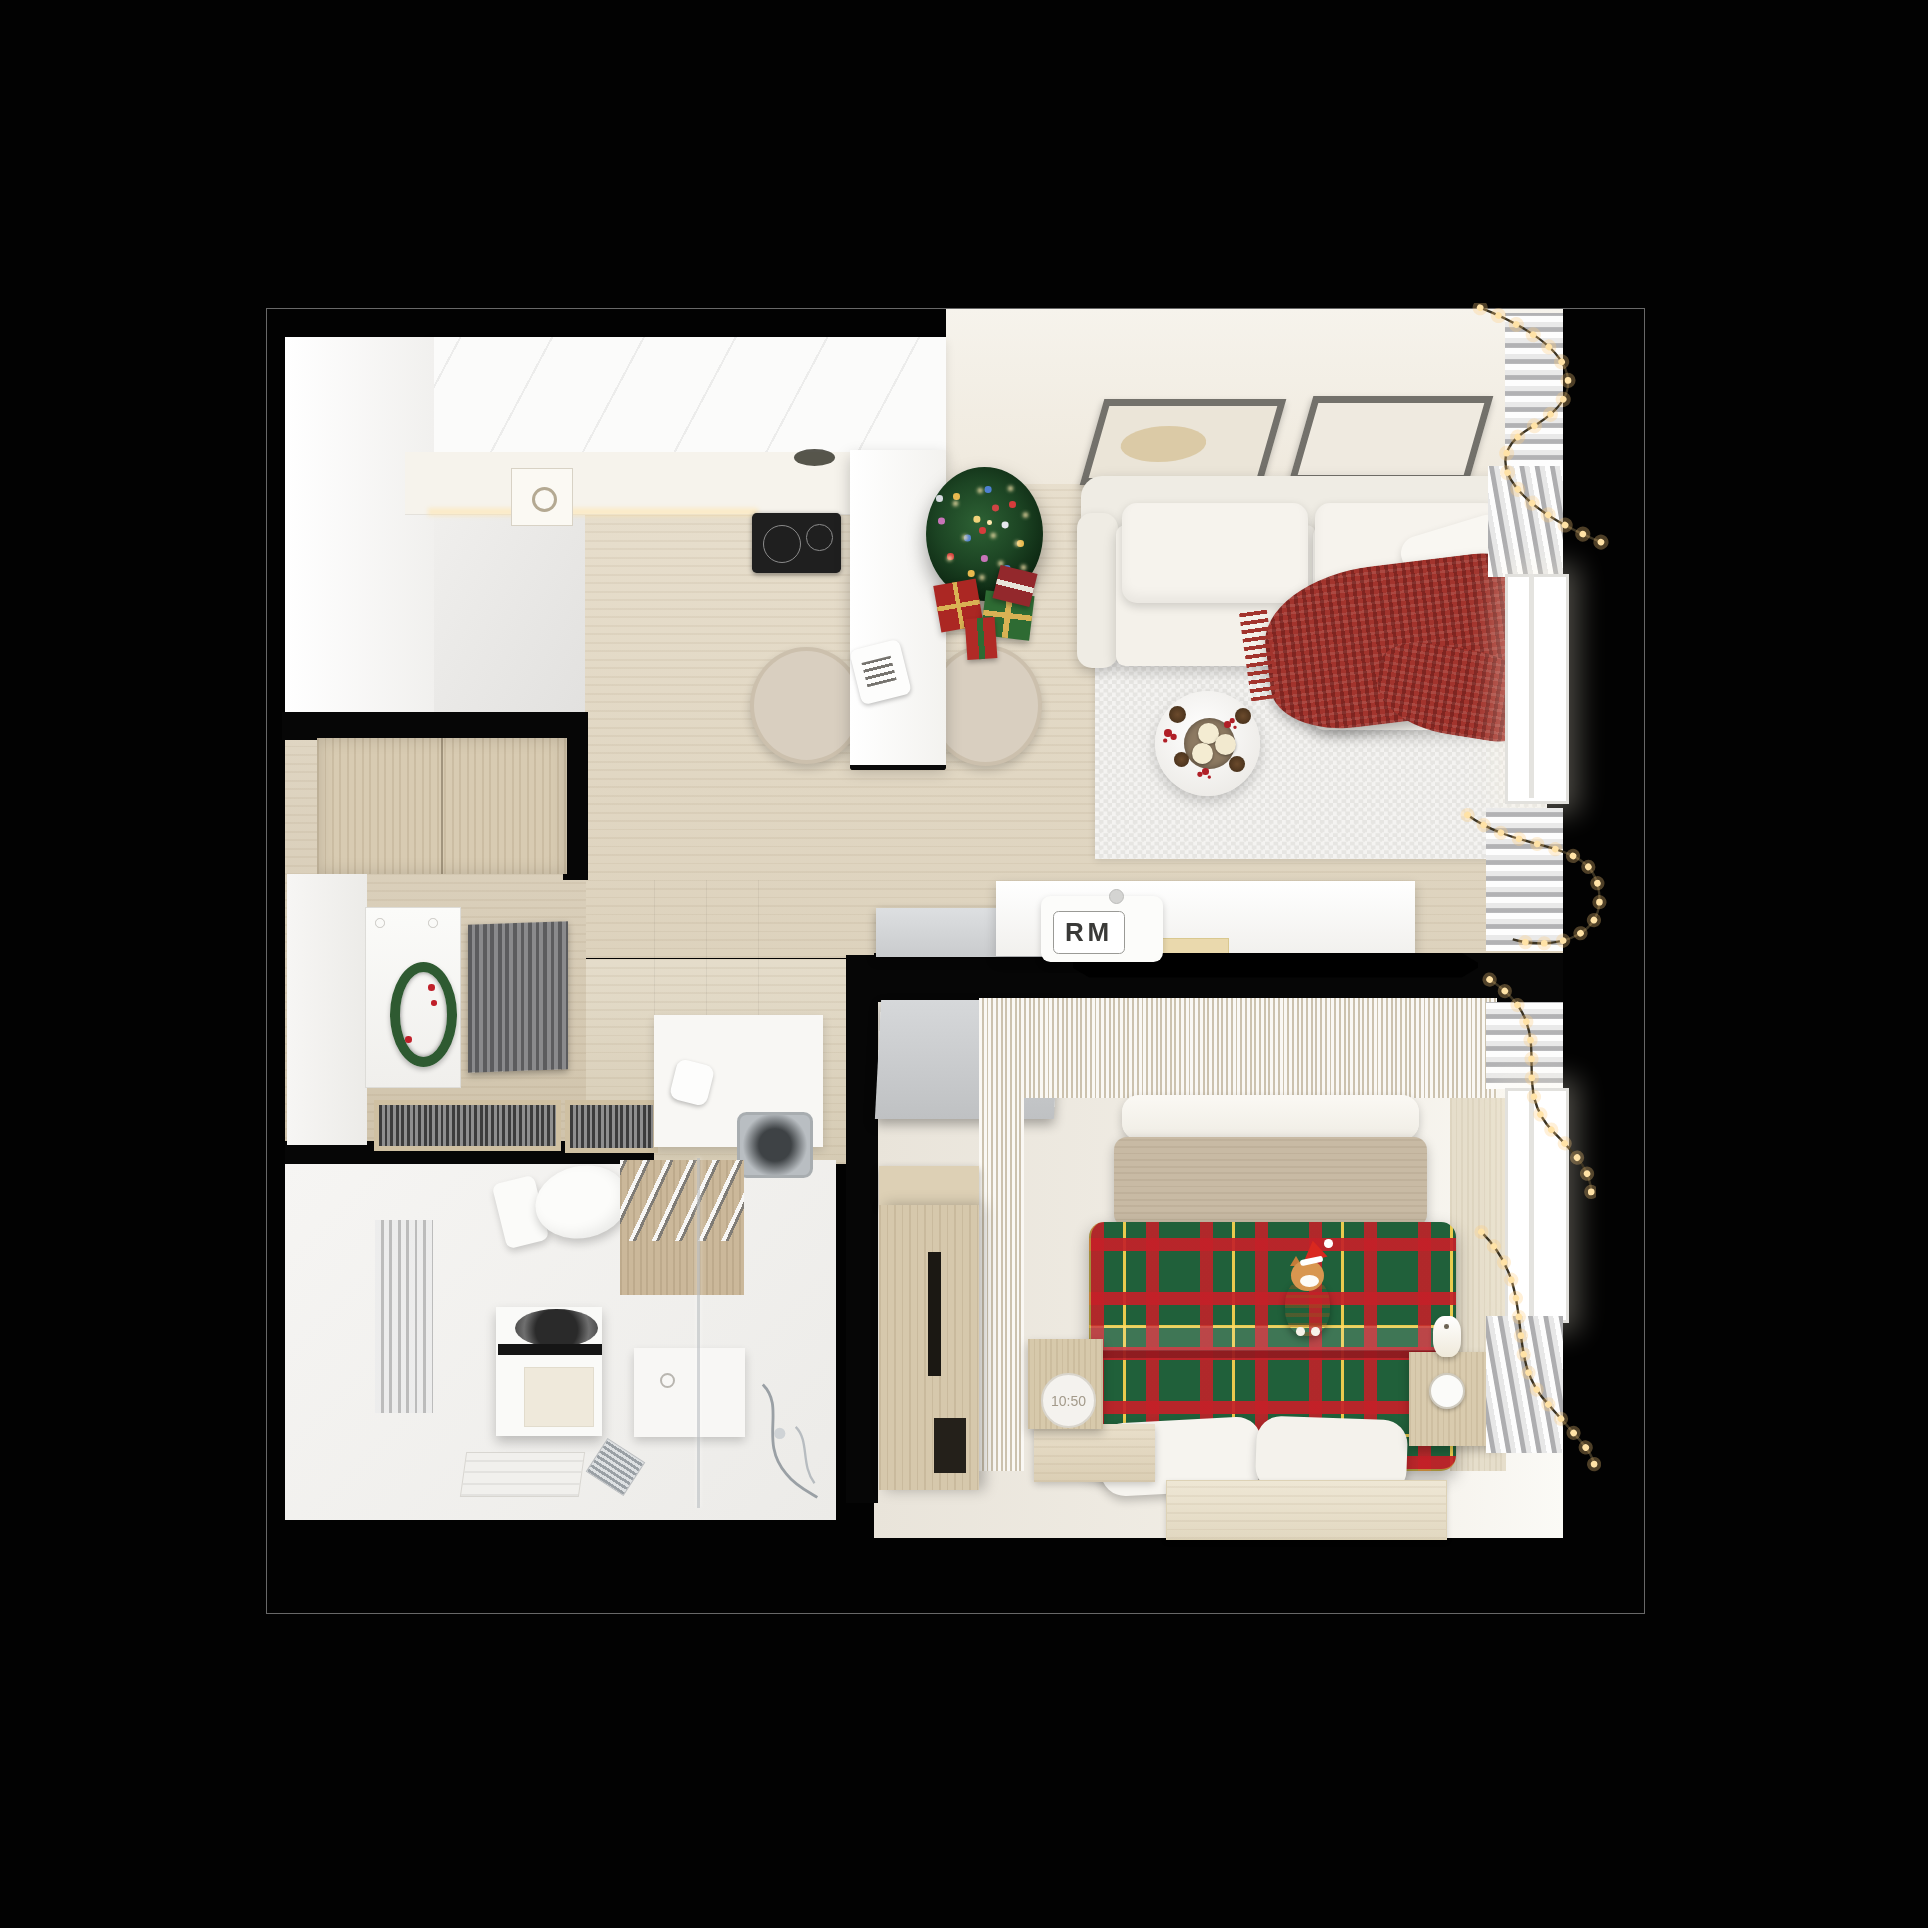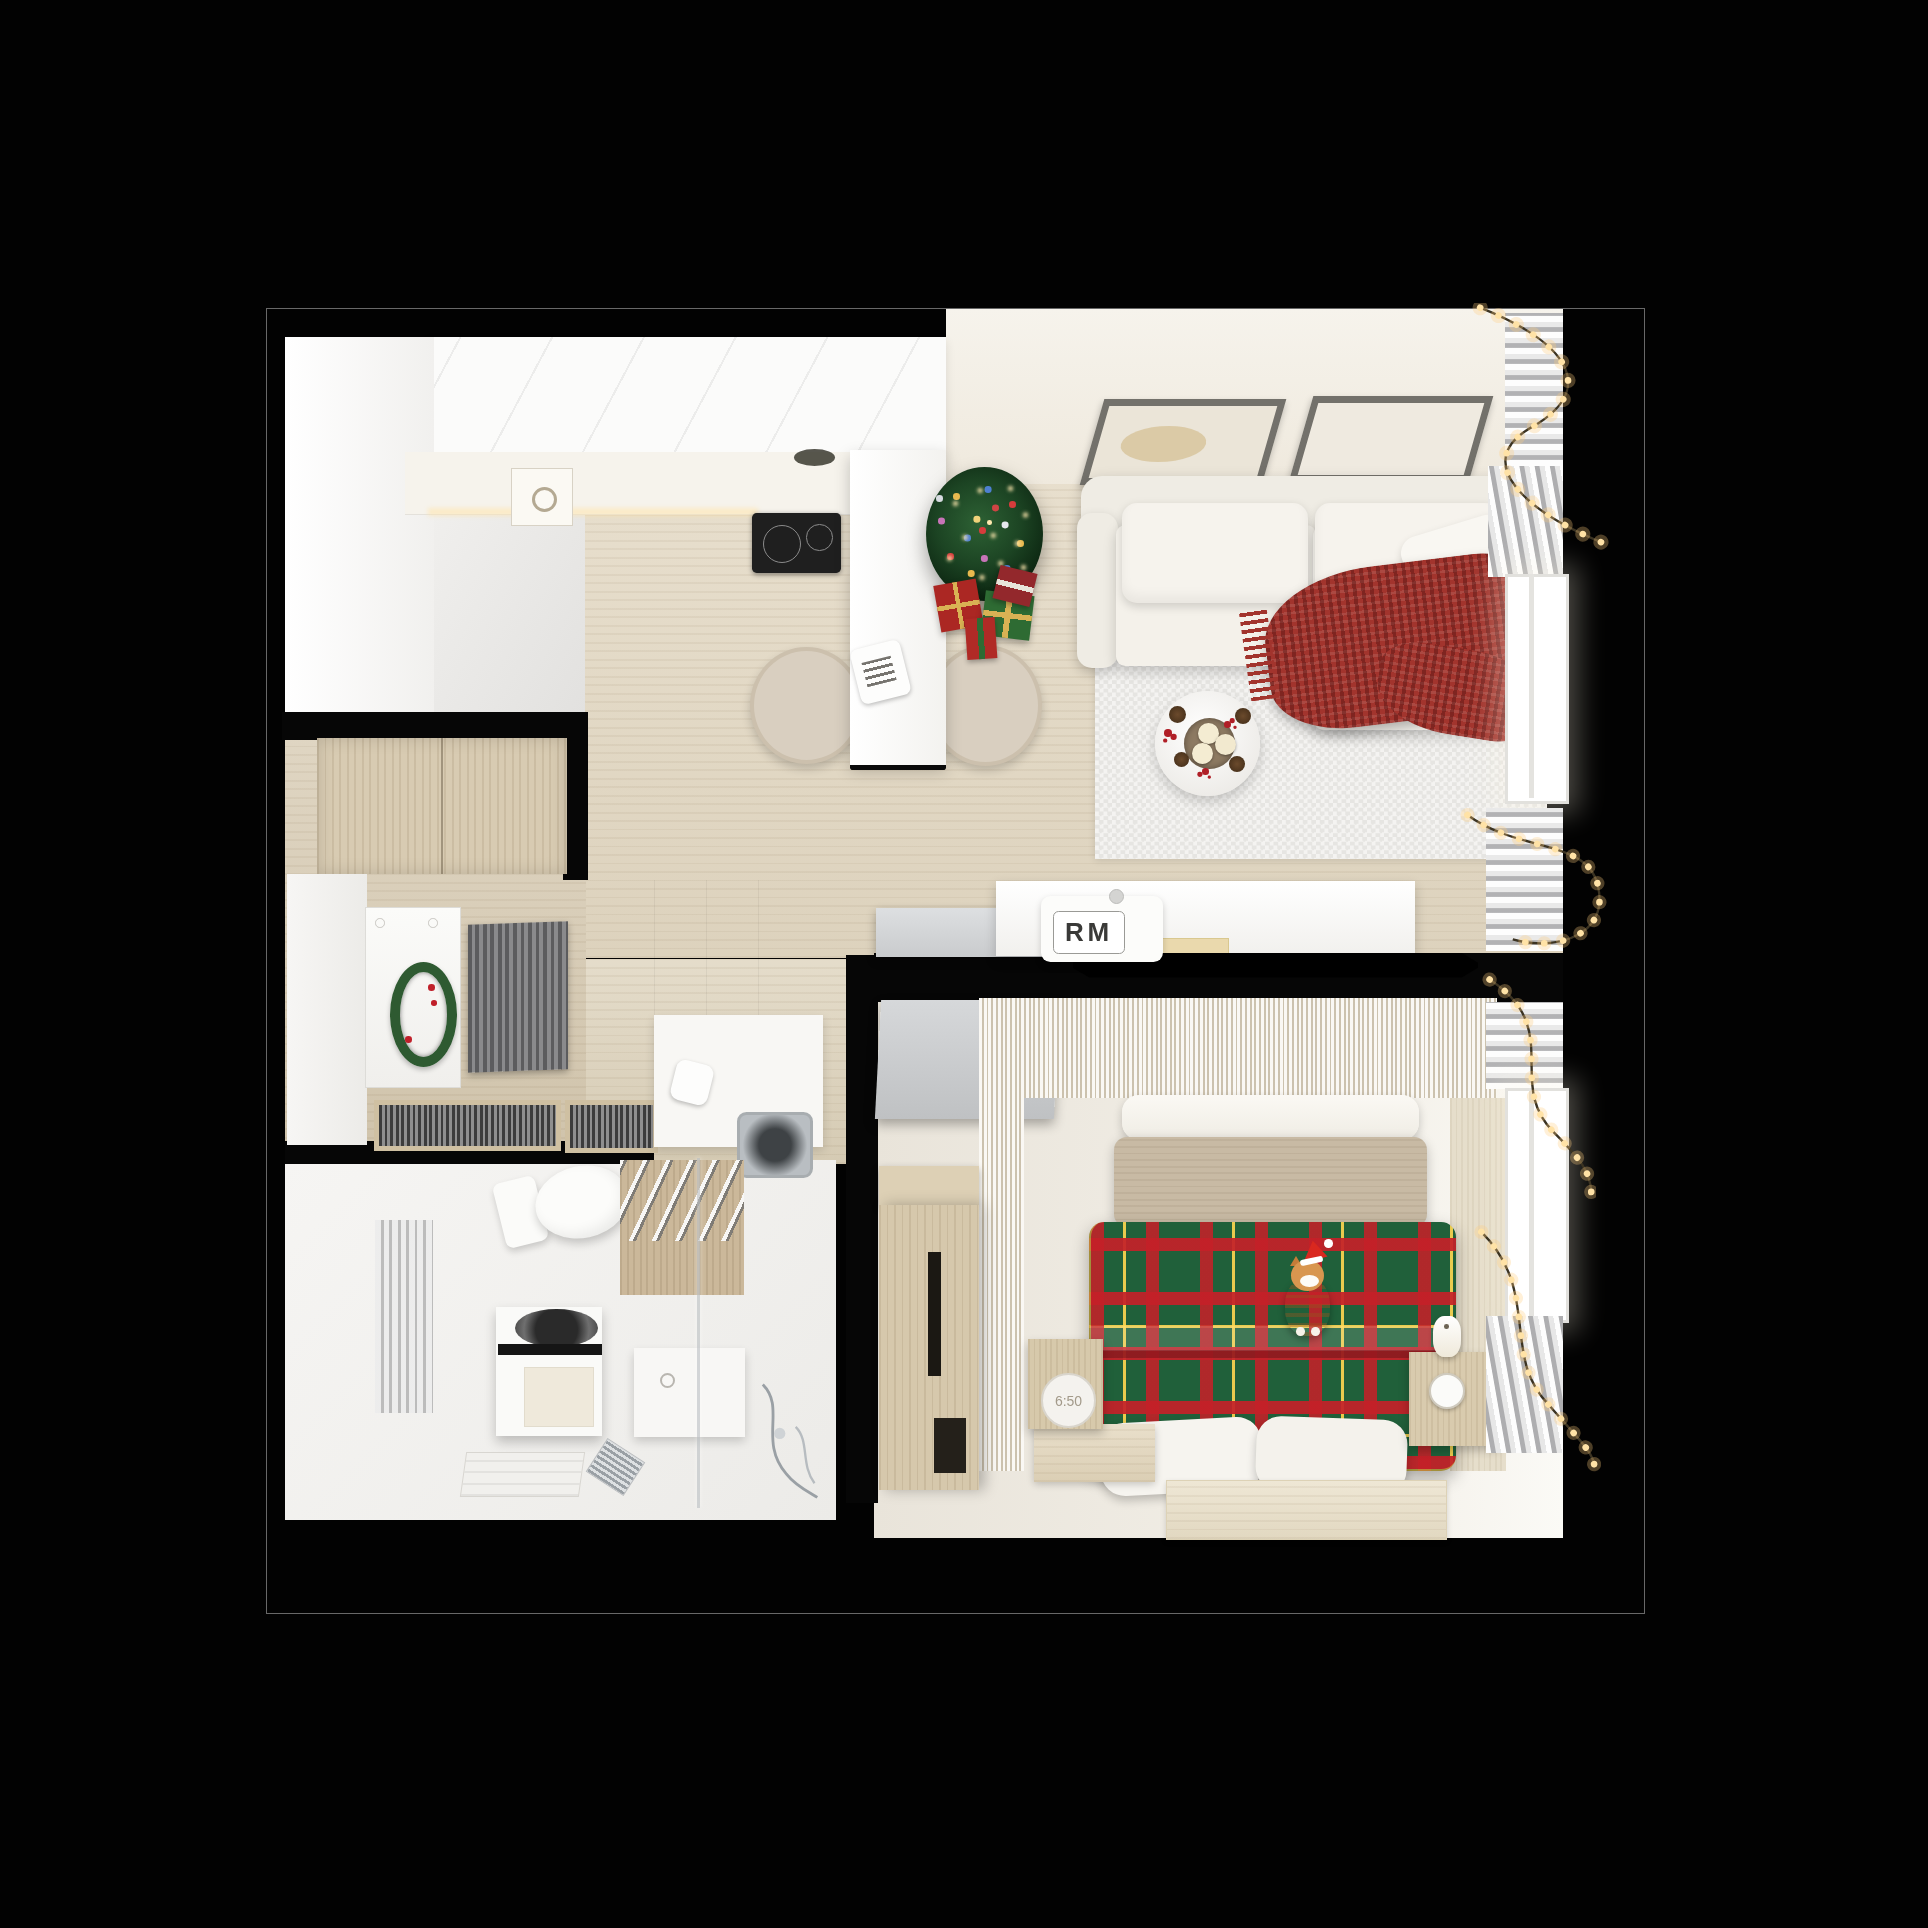--- a/index.html
+++ b/index.html
@@ -224,21 +224,21 @@
   </div>
 
   <div class="a" style="left:1100px;top:1420px;width:162px;height:73px;background:#f6f4ef;border-radius:24.5px;transform:rotate(-3deg);box-shadow:0 4.7px 9.4px rgba(0,0,0,.22);"></div>
   <div class="a" style="left:1256px;top:1418px;width:151px;height:75px;background:#f4f2ec;border-radius:24.5px;transform:rotate(2deg);box-shadow:0 4.7px 9.4px rgba(0,0,0,.22);"></div>
 
   <div class="a woodh" style="left:1034px;top:1424px;width:121px;height:58px;background-color:#e2d5ba;box-shadow:0 2.8px 7.5px rgba(0,0,0,.2);"></div>
   <div class="a" style="left:1028px;top:1339px;width:75px;height:90px;background:#d7c9ab;
               background-image:repeating-linear-gradient(90deg, rgba(110,85,50,.1) 0 1.9px, transparent 1.9px 5.6px);box-shadow:0 4.7px 9.4px rgba(0,0,0,.25);"></div>
   <div class="a" style="left:1041px;top:1373px;width:51px;height:51px;border-radius:50%;background:#f4f2ee;border:2.8px solid #d9d5cc;
               display:flex;align-items:center;justify-content:center;font-size:14px;color:#a39a8a;">
-    <span>6:50</span>
+    <span>10:50</span>
   </div>
   <div class="a" style="left:1409px;top:1352px;width:90px;height:94px;background:#d9cbae;
               background-image:repeating-linear-gradient(90deg, rgba(110,85,50,.1) 0 1.9px, transparent 1.9px 5.6px);box-shadow:0 4.7px 9.4px rgba(0,0,0,.25);"></div>
   <div class="a" style="left:1429px;top:1373px;width:32px;height:32px;border-radius:50%;background:#fbfbf9;border:2.8px solid #cfcabe;box-shadow:0 1.9px 3.8px rgba(0,0,0,.25);"></div>
   <div class="a" style="left:1433px;top:1316px;width:28px;height:41px;border-radius:40%;background:linear-gradient(180deg,#ffffff,#efe9da);box-shadow:0 2.8px 5.6px rgba(0,0,0,.25);"></div>
   <div class="a" style="left:1444px;top:1324px;width:4.7px;height:4.7px;border-radius:50%;background:#6d6454;"></div>
   <div class="a woodh" style="left:1166px;top:1480px;width:279px;height:58px;background-color:#e9dfc7;border:1.9px solid #ddd2b6;box-shadow:0 1.9px 5.6px rgba(0,0,0,.15);"></div>
 
   <div class="a pleath" style="left:1505px;top:313px;width:58px;height:153px;"></div>
   <div class="a pleat" style="left:1488px;top:466px;width:75px;height:111px;"></div>

